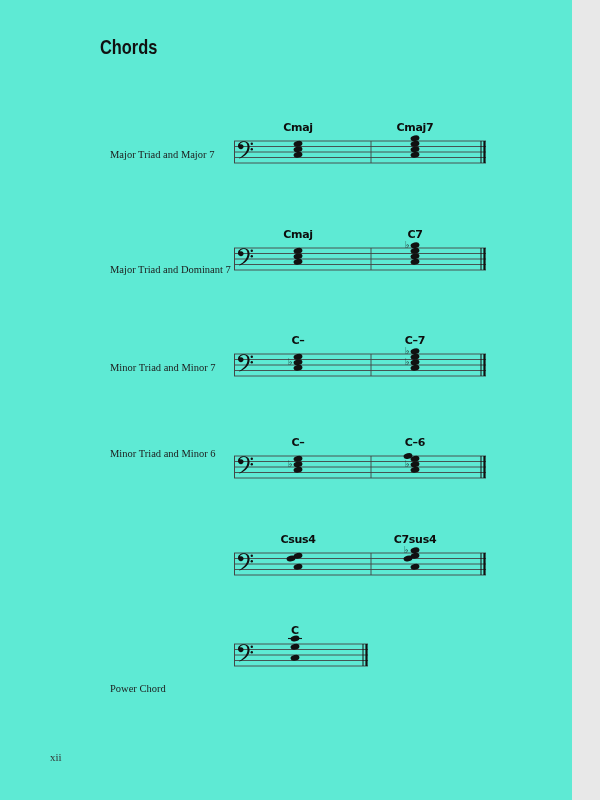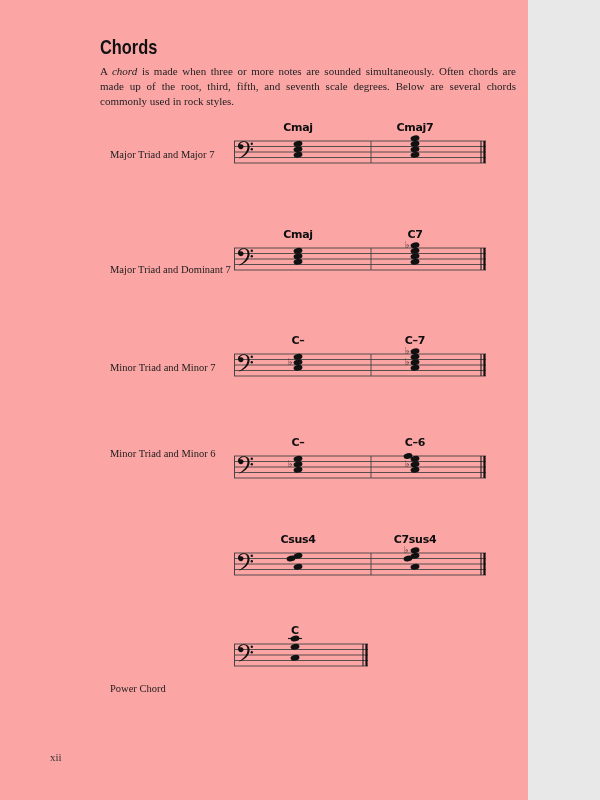--- a/index.html
+++ b/index.html
@@ -1,17 +1,17 @@
 <!DOCTYPE html>
 <html><head>
 <meta charset="utf-8">
 <style>
   html,body{margin:0;padding:0;background:#e8e8e8;}
   .page{
-    position:relative;width:528px;height:800px;background:#fca5a5;
+    position:relative;width:572px;height:800px;background:#5eead4;
     overflow:hidden;font-family:"Liberation Serif",serif;color:#1c1c1c;
   }
   .page-title{
     position:absolute;left:100px;top:35px;
     font-family:"Liberation Sans",sans-serif;font-weight:bold;font-size:21px;
     transform:scaleX(0.78);transform-origin:0 50%;letter-spacing:0px;color:#111;
     white-space:nowrap;
   }
   .intro{
     position:absolute;left:100px;top:64px;width:416px;
@@ -32,21 +32,20 @@
   .page-number{
     position:absolute;left:50px;top:751px;font-size:11px;color:#333;
   }
 </style>
 </head>
 <body>
 
 <div class="page">
   <div class="page-title">Chords</div>
 
-  <div class="intro"><span>A </span><i>chord</i><span> is made when three or more notes are sounded simultaneously. Often chords are made up of the root, third, fifth, and seventh scale degrees. Below are several chords commonly used in rock styles.</span></div>
 
   <div id="rows">
       <div class="row" style="top: 115px;">
         <div class="row-label" style="top: 34px;">
           <div>Major Triad and Major 7</div>
         </div>
         <div class="chord-symbol" style="left: 298px;">Cmaj</div>
         <div class="chord-symbol" style="left: 415px;">Cmaj7</div>
         <svg width="260" height="54" class="staff-svg" style="left: 233px;">
           <g transform="translate(1,16)">

